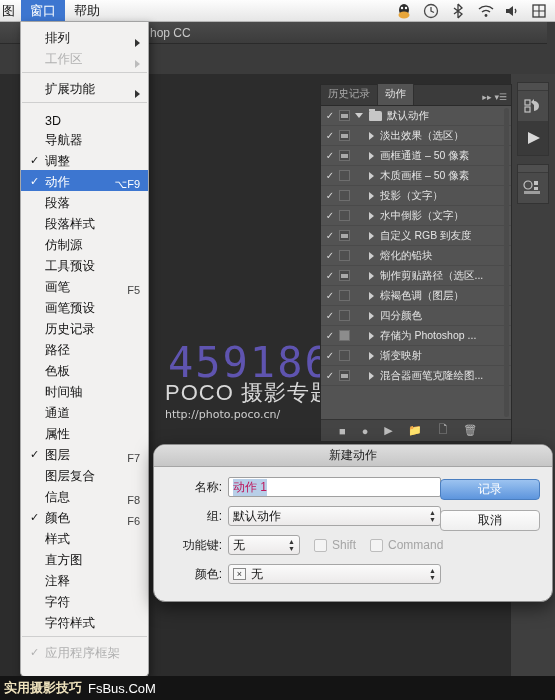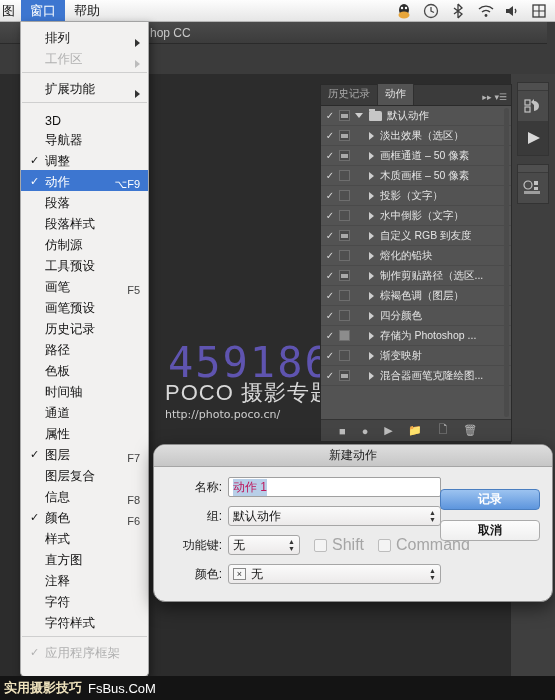--- a/index.html
+++ b/index.html
@@ -162,30 +162,30 @@
   .fselect {
     width:213px; height:20px; background:linear-gradient(#fbfbfb,#eceaea);
     border:1px solid #a6a6a6; border-radius:3px;
     font-size:12px; color:#111; padding:0 4px; display:flex; align-items:center; position:relative;
   }
   .fselect.small { width:72px; }
   .stepper {
     position:absolute; right:4px; top:50%; transform:translateY(-50%);
     display:flex; flex-direction:column; gap:2px; line-height:5px; font-size:7px; color:#333;
   }
-  .chk-wrap { display:flex; align-items:center; margin-left:14px; font-size:16px; color:#a5a5a5; }
+  .chk-wrap { display:flex; align-items:center; margin-left:14px; font-size:12px; color:#a5a5a5; }
   .chk-box {
     width:13px; height:13px; background:#f4f4f4; border:1px solid #bdbdbd;
     border-radius:2px; margin-right:5px;
   }
   .swatch-x {
     width:13px; height:12px; border:1px solid #888; background:#f7f7f7;
     font-size:9px; line-height:11px; text-align:center; color:#333; margin-right:5px;
   }
-  .dlg-btns { position:absolute; right:12px; top:22px; width:100px;font-weight:bold; }
+  .dlg-btns { position:absolute; right:12px; top:12px; width:100px; }
   .btn {
     height:21px; border-radius:4px; font-size:12px;
     display:flex; align-items:center; justify-content:center; margin-bottom:10px;
   }
   .btn.primary {
     background:linear-gradient(#9cc3f0,#5d95dd); border:1px solid #4a7ec0; color:#fff;
   }
   .btn.normal {
     background:linear-gradient(#fdfdfd,#efefef); border:1px solid #ababab; color:#161616;
   }

